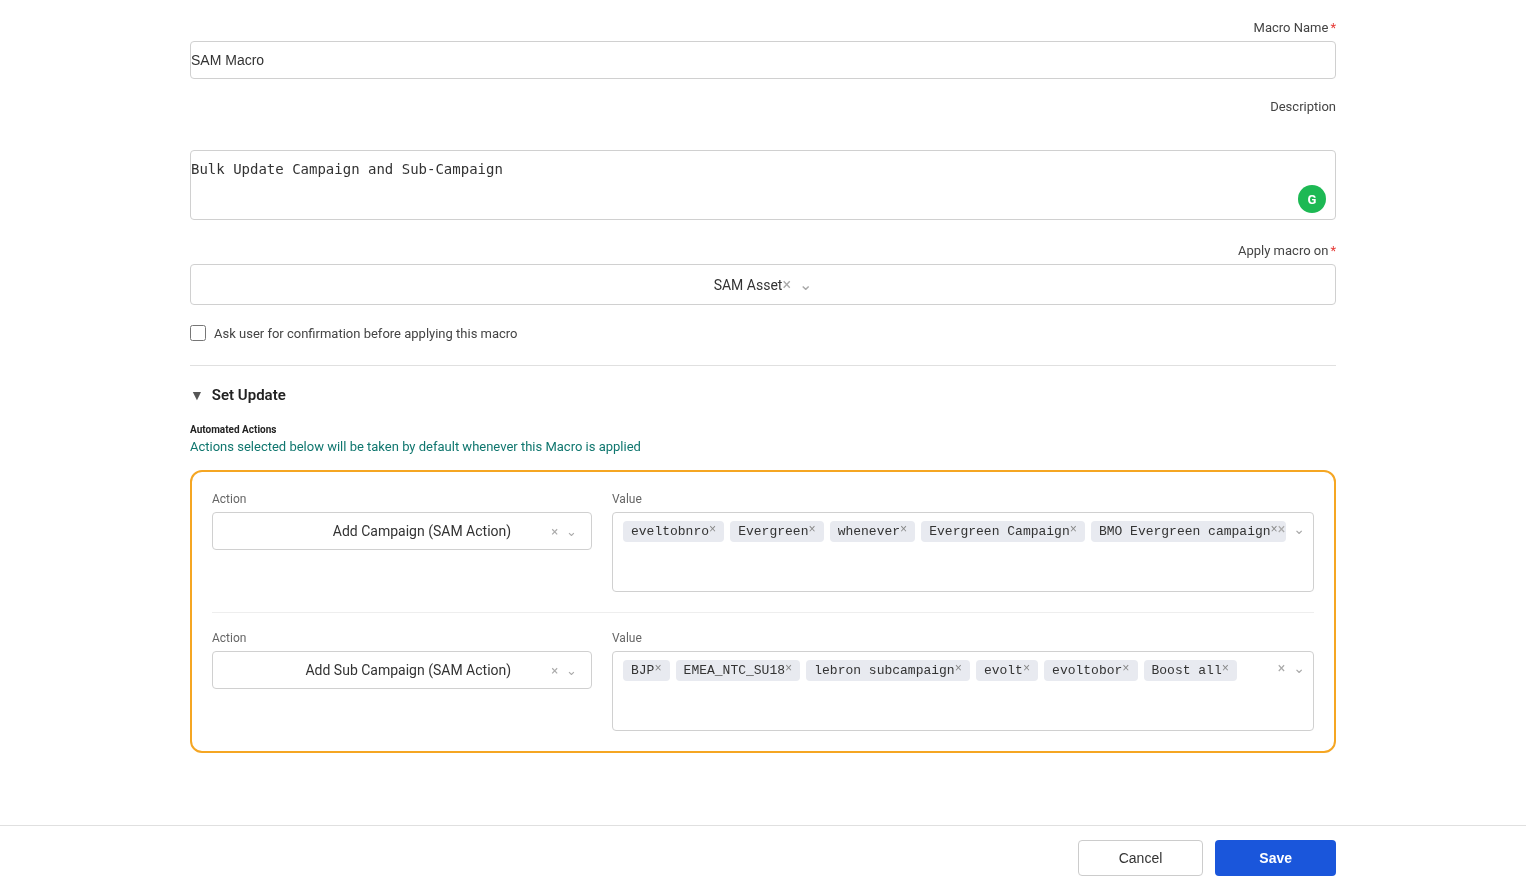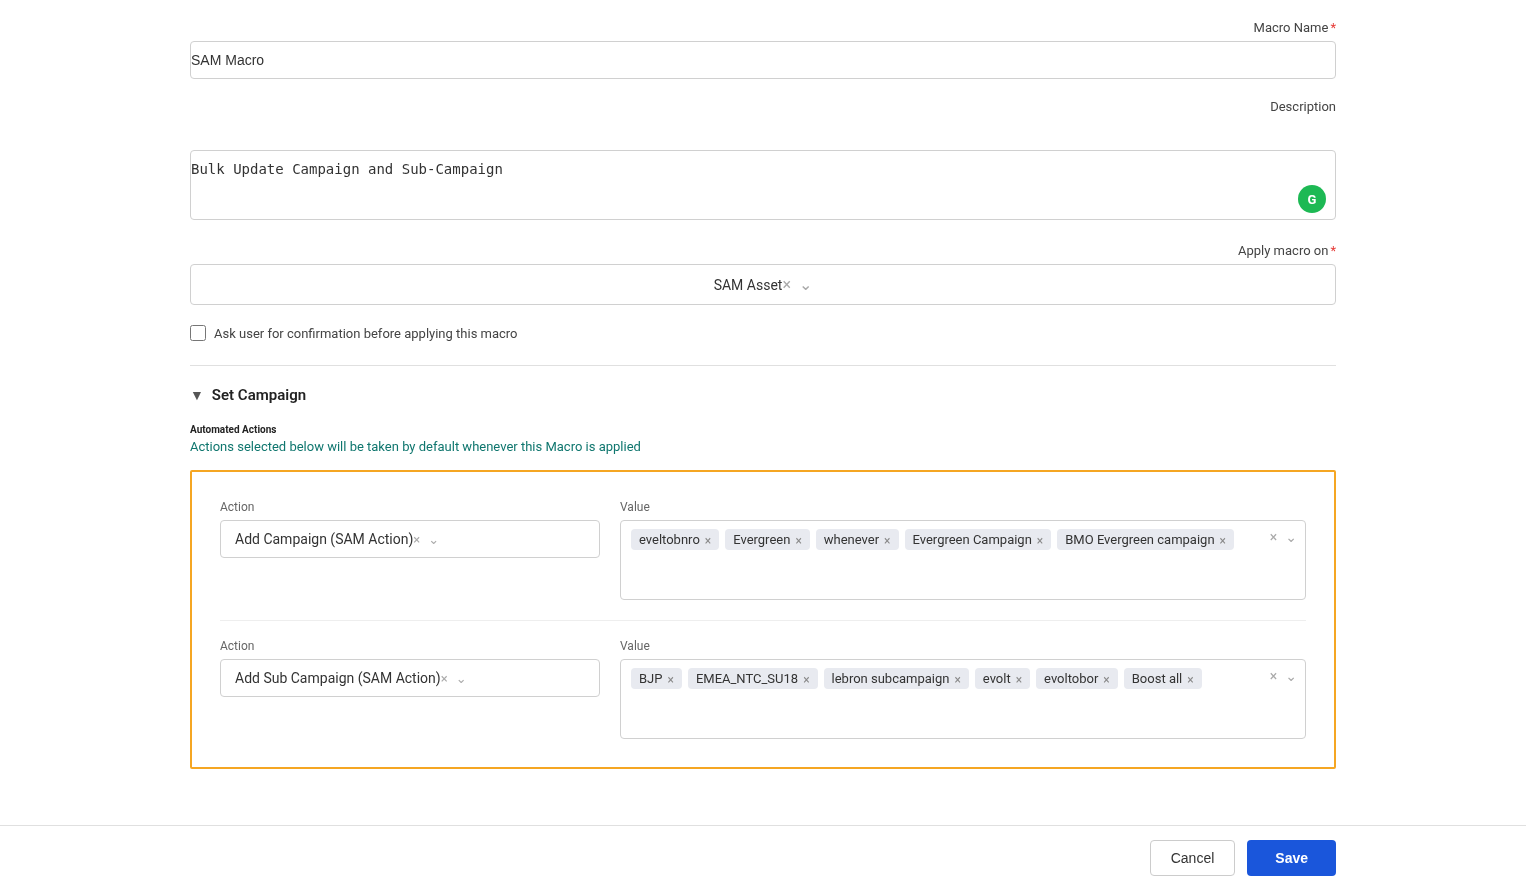--- a/index.html
+++ b/index.html
@@ -120,22 +120,22 @@
       color: #222;
       margin-bottom: 4px;
     }
     .automated-actions-desc {
       font-size: 13px;
       color: #0f766e;
       margin-bottom: 16px;
     }
     .actions-container {
       border: 2px solid #f5a623;
-      border-radius: 2px;
-      padding: 28px;
+      border-radius: 12px;
+      padding: 20px;
     }
     .action-row {
       display: flex;
       gap: 20px;
       margin-bottom: 20px;
       align-items: flex-start;
     }
     .action-row:last-child {
       margin-bottom: 0;
     }
@@ -153,21 +153,22 @@
     .action-select {
       width: 100%;
       padding: 10px 14px;
       border: 1px solid #d0d0d0;
       border-radius: 4px;
       font-size: 14px;
       color: #333;
       background: #fff;
       display: flex;
       align-items: center;
-      justify-content: flex-start;
+      justify-content: flex-end;
+      gap: 40px;
     }
     .action-select-icons {
       display: flex;
       align-items: center;
       gap: 8px;
       color: #aaa;
       font-size: 13px;
     }
     .tags-box {
       border: 1px solid #d0d0d0;
@@ -178,27 +179,27 @@
       position: relative;
     }
     .tags-row {
       display: flex;
       flex-wrap: wrap;
       gap: 6px;
       align-items: center;
     }
     .tag {
       display: inline-flex;
-      align-items: flex-end;
+      align-items: flex-start;
       background: #e8eaf0;
       border-radius: 4px;
       padding: 3px 8px;
       font-size: 13px;
       color: #333;
-      gap: 5px;
+      font-family: Liberation Mono, monospace;
     }
     .tag-close {
       color: #888;
       cursor: pointer;
       font-size: 12px;
       line-height: 1;
     }
     .tags-box-controls {
       position: absolute;
       right: 8px;
@@ -216,30 +217,30 @@
       right: 0;
       background: #fff;
       border-top: 1px solid #e0e0e0;
       padding: 14px 190px;
       display: flex;
       justify-content: flex-end;
       gap: 12px;
       z-index: 100;
     }
     .btn-cancel {
-      padding: 9px 20px;
+      padding: 9px 40px;
       border: 1px solid #ccc;
       border-radius: 4px;
       background: #fff;
       color: #333;
       font-size: 14px;
       cursor: pointer;
     }
     .btn-save {
-      padding: 9px 28px;
+      padding: 9px 44px;
       border: none;
       border-radius: 4px;
       background: #1a56db;
       color: #fff;
       font-size: 14px;
       font-weight: 600;
       cursor: pointer;
     }
     .action-row-divider {
       border: none;
@@ -282,21 +283,21 @@
 
   <div class="checkbox-group">
     <input type="checkbox" id="confirm-checkbox" style="">
     <label for="confirm-checkbox" class="checkbox-label">Ask user for confirmation before applying this macro</label>
   </div>
 
   <hr class="section-divider">
 
   <div class="section-header">
     <span class="section-header-chevron">▼</span>
-    <span class="section-title">Set Campaign</span>
+    <span class="section-title">Set Update</span>
   </div>
 
   <div>
     <div class="automated-actions-title">Automated Actions</div>
     <div class="automated-actions-desc">Actions selected below will be taken by default whenever this Macro is applied</div>
 
     <div class="actions-container">
 
       <div class="action-row">
         <div class="action-column">

